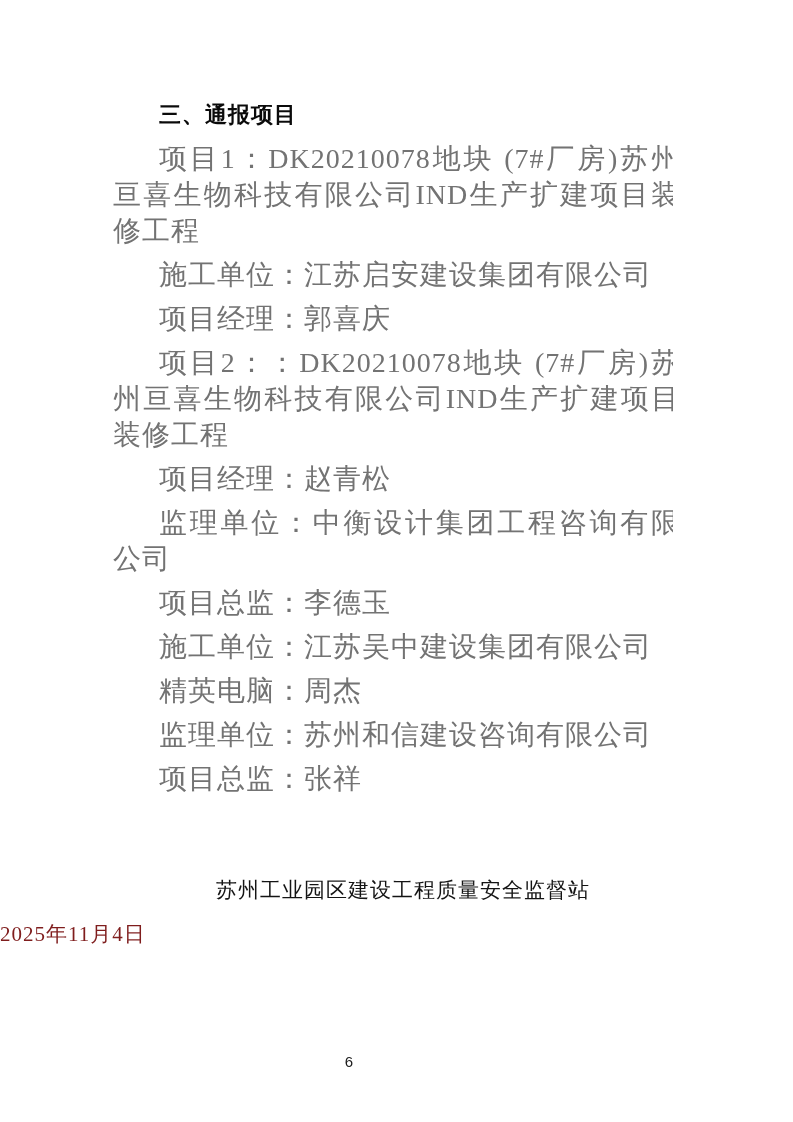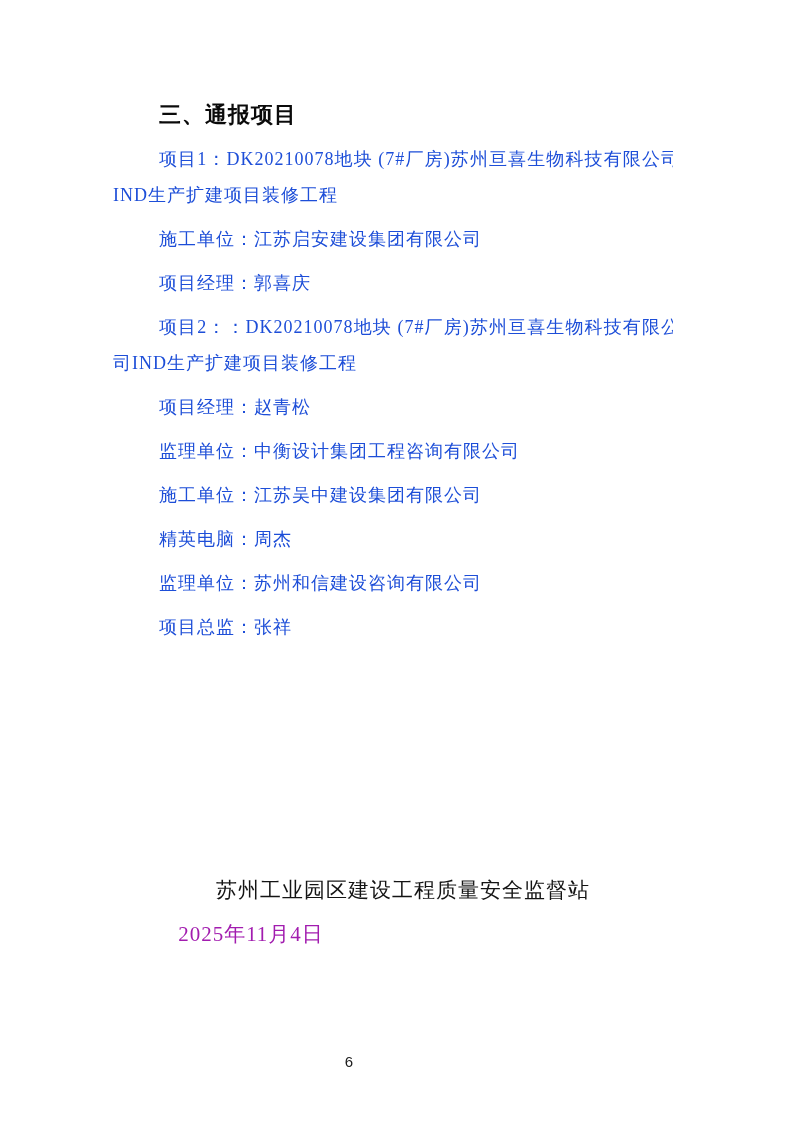--- a/index.html
+++ b/index.html
@@ -27,26 +27,26 @@
     font-family: "Liberation Sans", sans-serif;
     font-weight: 700;
     font-size: 22px;
     line-height: 36px;
     letter-spacing: 1px;
     text-indent: 46px;
     color: #0a0a0a;
   }
   .para {
     margin: 0 0 8px 0;
-    font-size: 18px;
+    font-size: 28px;
     line-height: 36px;
     letter-spacing: 1px;
     text-indent: 46px;
     text-align: justify;
-    color: #1d4ed8;
+    color: #737373;
   }
   .signoff {
     position: absolute;
     left: 0;
     right: 0;
     top: 872px;
   }
   .signoff-org {
     margin: 0 0 8px 0;
     font-size: 21px;
@@ -54,23 +54,23 @@
     letter-spacing: 1px;
     text-align: right;
     padding-right: 83px;
     color: #141414;
   }
   .signoff-date {
     margin: 0;
     font-size: 21px;
     line-height: 36px;
     letter-spacing: 1px;
-    text-align: center;
+    text-align: left;
     padding-right: 171px;
-    color: #a21caf;
+    color: #7f1d1d;
   }
   .page-number {
     position: absolute;
     top: 1052px;
     left: 0;
     right: 0;
     text-align: center;
     padding-left: 25px;
     font-family: "Liberation Sans", sans-serif;
     font-size: 15px;
@@ -86,20 +86,21 @@
   <div class="content">
     <p class="heading">三、通报项目</p>
 
     <p class="para">项目1：DK20210078地块 (7#厂房)苏州亘喜生物科技有限公司IND生产扩建项目装修工程</p>
     <p class="para">施工单位：江苏启安建设集团有限公司</p>
     <p class="para">项目经理：郭喜庆</p>
 
     <p class="para">项目2：：DK20210078地块 (7#厂房)苏州亘喜生物科技有限公司IND生产扩建项目装修工程</p>
     <p class="para">项目经理：赵青松</p>
     <p class="para">监理单位：中衡设计集团工程咨询有限公司</p>
+    <p class="para">项目总监：李德玉</p>
 
     <p class="para">施工单位：江苏吴中建设集团有限公司</p>
     <p class="para">精英电脑：周杰</p>
     <p class="para">监理单位：苏州和信建设咨询有限公司</p>
     <p class="para">项目总监：张祥</p>
   </div>
 
   <div class="signoff">
     <p class="signoff-org">苏州工业园区建设工程质量安全监督站</p>
     <p class="signoff-date">2025年11月4日</p>

